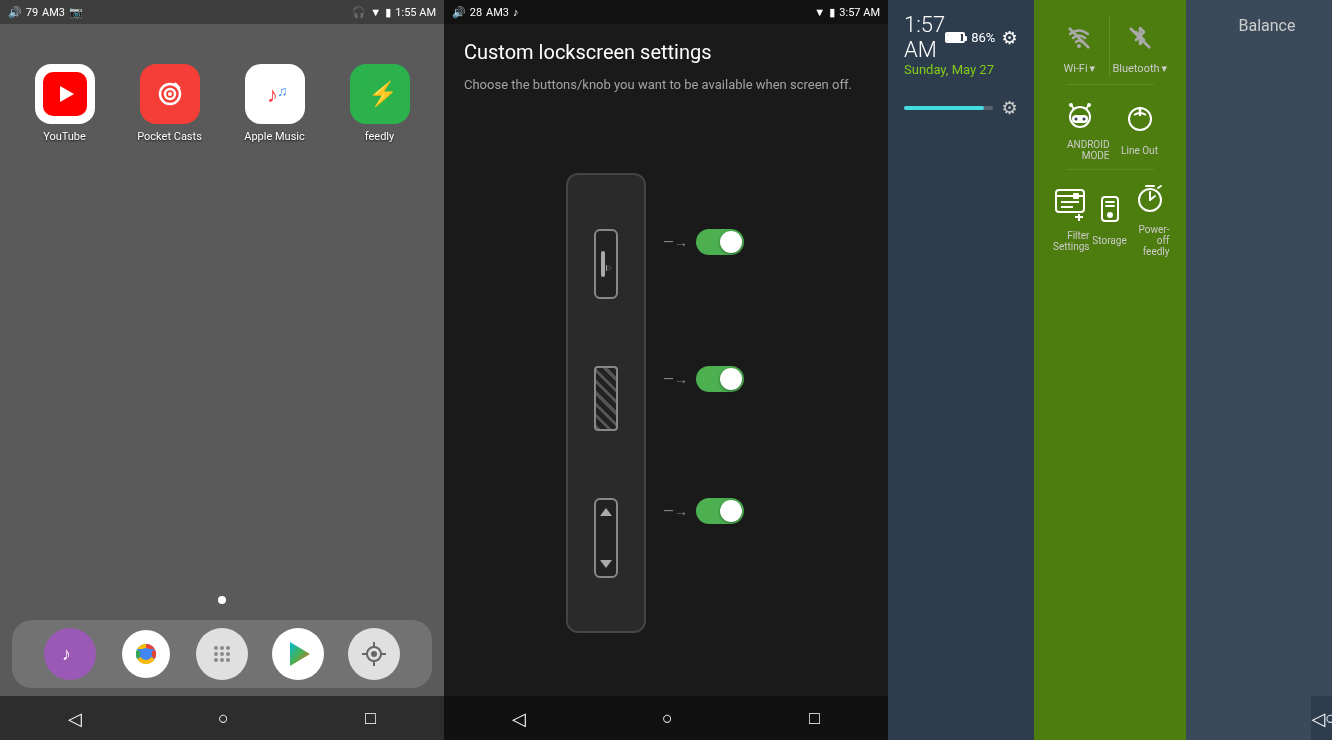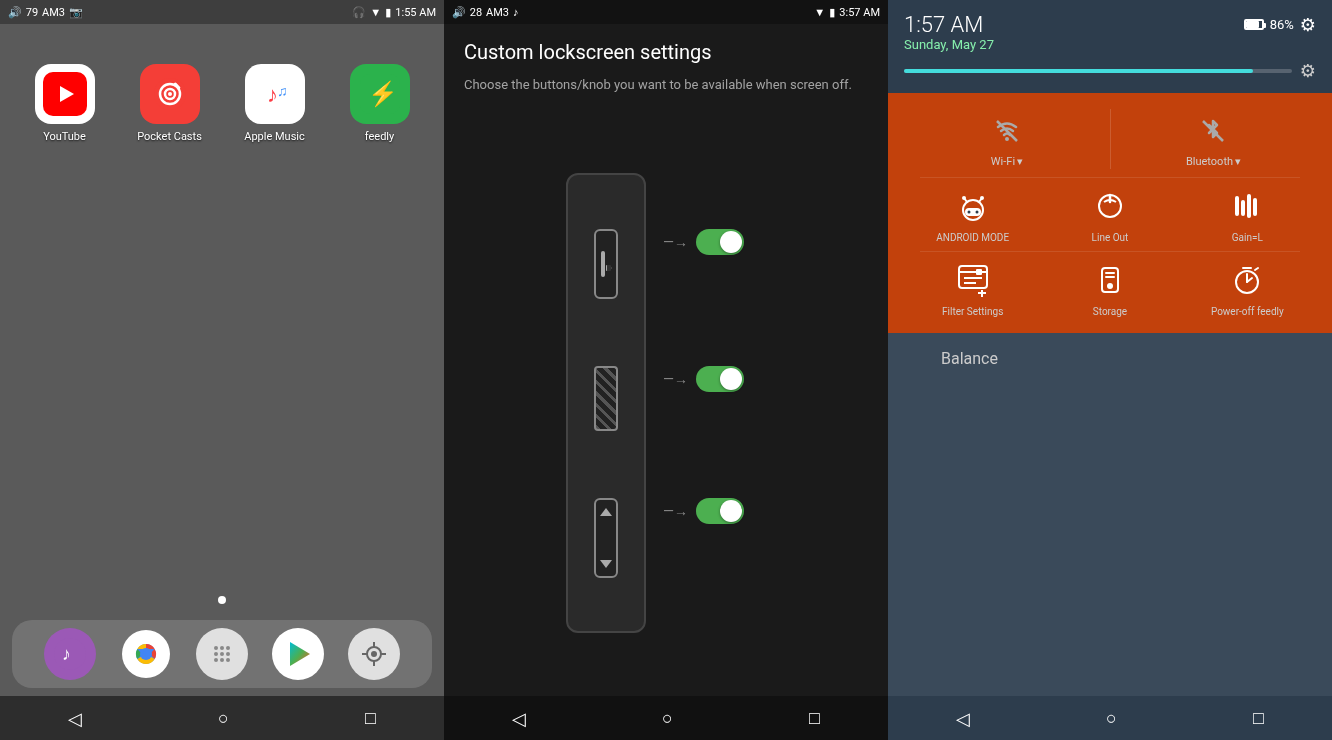--- a/index.html
+++ b/index.html
@@ -258,21 +258,21 @@
       color: white;
       font-size: 18px;
     }
 
     
     .panel-quicksettings {
       width: 444px;
       height: 740px;
       background: #3a4a5a;
       display: flex;
-      flex-direction: column;
+      flex-direction: row;
       color: white;
     }
 
     .qs-header {
       background: #2d3d4d;
       padding: 8px 16px 0;
     }
 
     .qs-time-row {
       display: flex;
@@ -288,22 +288,22 @@
 
     .qs-battery-row {
       display: flex;
       align-items: center;
       gap: 6px;
       font-size: 13px;
     }
 
     .qs-date {
       font-size: 13px;
-      color: #86efac;
-      margin-bottom: 0;
+      color: #84cc16;
+      margin-bottom: 12px;
     }
 
     .qs-brightness {
       display: flex;
       align-items: center;
       gap: 8px;
       padding: 8px 0 12px;
     }
 
     .brightness-bar {
@@ -320,21 +320,21 @@
       background: #4dd;
       border-radius: 2px;
     }
 
     .brightness-icon {
       font-size: 18px;
       color: #ccc;
     }
 
     .qs-tiles-section {
-      background: #c2410c;
+      background: #4d7c0f;
       padding: 8px 16px;
     }
 
     .qs-row {
       display: flex;
       justify-content: space-around;
       align-items: center;
       padding: 8px 0;
     }
 
@@ -356,21 +356,21 @@
       color: #aaa;
     }
 
     .qs-tile-icon.active {
       color: white;
     }
 
     .qs-tile-label {
       font-size: 10px;
       color: #ccc;
-      text-align: left;
+      text-align: right;
     }
 
     .qs-divider {
       height: 1px;
       background: rgba(255,255,255,0.1);
       margin: 0 16px;
     }
 
     .qs-wifi-bt-item {
       flex: 1;
@@ -725,31 +725,20 @@
       <div class="qs-tile">
         <div class="qs-tile-icon active">
           <svg width="32" height="32" viewBox="0 0 32 32">
             <circle cx="16" cy="16" r="11" fill="none" stroke="white" stroke-width="2"></circle>
             <line x1="16" y1="5" x2="16" y2="12" stroke="white" stroke-width="2.5" stroke-linecap="round"></line>
             <path d="M10 12 Q16 8 22 12" fill="none" stroke="white" stroke-width="2"></path>
           </svg>
         </div>
         <span class="qs-tile-label">Line Out</span>
       </div>
-      <div class="qs-tile">
-        <div class="qs-tile-icon active">
-          <svg width="32" height="32" viewBox="0 0 32 32">
-            <rect x="4" y="6" width="4" height="20" rx="2" fill="white"></rect>
-            <rect x="10" y="10" width="4" height="16" rx="2" fill="white"></rect>
-            <rect x="16" y="4" width="4" height="24" rx="2" fill="white"></rect>
-            <rect x="22" y="8" width="4" height="18" rx="2" fill="white"></rect>
-          </svg>
-        </div>
-        <span class="qs-tile-label">Gain=L</span>
-      </div>
     </div>
 
     <div class="qs-divider"></div>
 
     <div class="qs-row">
       <div class="qs-tile">
         <div class="qs-tile-icon active">
           <svg width="34" height="34" viewBox="0 0 34 34">
             <rect x="3" y="3" width="28" height="22" rx="3" fill="none" stroke="white" stroke-width="2"></rect>
             <line x1="3" y1="9" x2="31" y2="9" stroke="white" stroke-width="2"></line>

